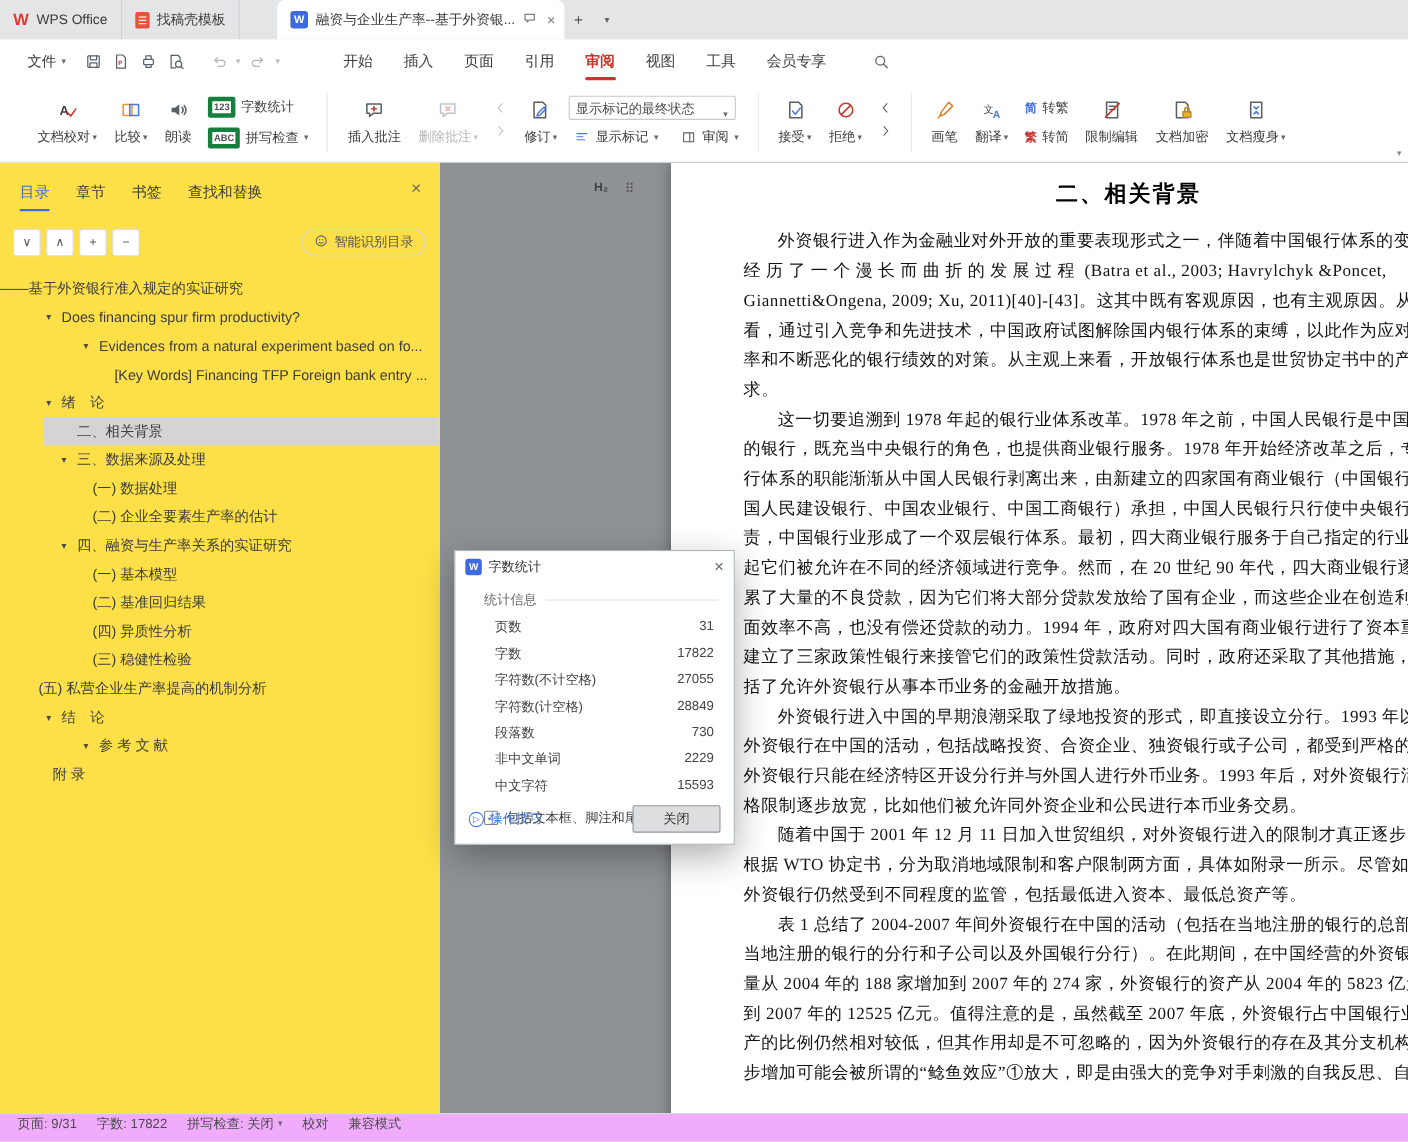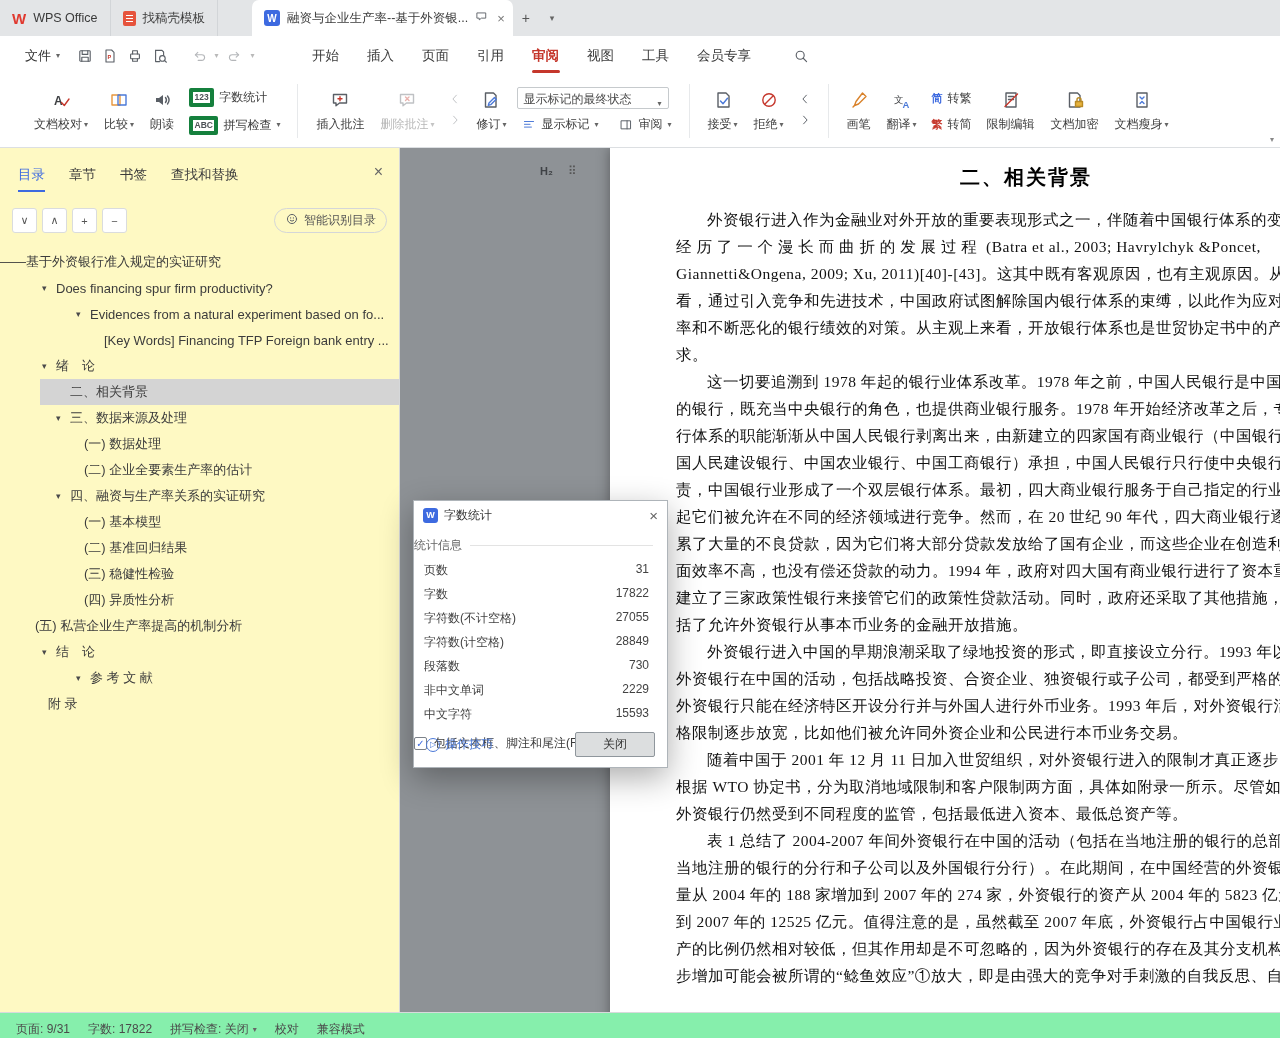--- a/index.html
+++ b/index.html
@@ -47,21 +47,21 @@
   .rb-small .ric-sm { width:15px; height:15px; display:flex; align-items:center; justify-content:center; }
   .ric-sm svg { width:14px; height:14px; }
   .badge { font-size:8.5px; font-weight:bold; color:#4d5257; border:4px solid #15803d; border-radius:2px; padding:0 1.5px; line-height:11px; }
   .cbadge { font-size:11px; font-weight:bold; color:#3d6ae0; }
   .cbadge.fan { color:#c5372c; }
   .rcombo { width:152px; height:22px; border:1px solid #c6cacd; border-radius:2px; display:flex; align-items:flex-end; justify-content:space-between; padding:0 6px; font-size:12px; color:#4a4a4a; white-space:nowrap; }
   .disabled { opacity:.38; }
   .rb-ico { width:22px; height:16px; display:flex; align-items:center; justify-content:center; }
   .ribbon-collapse { position:absolute; right:6px; bottom:3px; color:#888; }
   
-  #sidebar { position:absolute; left:0; top:148px; width:400px; height:864px; background:#fef9c3; border-right:1px solid #d6d8da; overflow:hidden; }
+  #sidebar { position:absolute; left:0; top:148px; width:400px; height:864px; background:#fde047; border-right:1px solid #d6d8da; overflow:hidden; }
   .sb-tabs { display:flex; align-items:center; gap:24px; padding:18px 0 8px 18px; font-size:13.5px; color:#3c3c3c; position:relative; }
   .sb-tab { position:relative; white-space:nowrap; }
   .sb-tab.active { color:#3d6ae0; }
   .sb-tab.active::after { content:""; position:absolute; left:0; right:0; bottom:-8px; height:2px; background:#3d6ae0; }
   .sb-close { position:absolute; right:16px; top:15px; font-size:16px; color:#666; }
   .sb-controls { display:flex; align-items:center; margin:16px 12px 0 12px; }
   .sq-btn { width:25px; height:25px; border:1px solid #dadcde; border-radius:3px; display:flex; align-items:center; justify-content:center; color:#555; font-size:11px; margin-right:5px; background:#fff; }
   .smart-btn { margin-left:auto; height:25px; border:1px solid #d4d6d8; border-radius:13px; display:flex; align-items:center; gap:5px; padding:0 10px; font-size:12px; color:#555; }
   .smart-btn svg { width:14px; height:14px; }
   #toc { margin-top:16px; }
@@ -70,30 +70,30 @@
   .toc-arrow { flex:0 0 14px; font-size:9px; color:#4a4a4a; }
   
   #canvas { position:absolute; left:400px; top:148px; width:880px; height:864px; background:#8e9296; overflow:hidden; }
   #page { position:absolute; left:210px; top:0; width:832px; height:880px; background:#fff; box-shadow:0 0 12px rgba(0,0,0,.38); padding:14px 66px 0 66px; }
   .doc-heading { font-family:"Liberation Serif","DejaVu Serif",serif; font-weight:bold; font-size:20px; line-height:30px; color:#000; text-align:center; letter-spacing:2px; margin-bottom:14px; }
   .doc-line { font-family:"Liberation Serif","DejaVu Serif",serif; font-size:15.5px; color:#121212; line-height:27px; white-space:pre; letter-spacing:.5px; }
   .doc-line.first { padding-left:31px; }
   #hhandle { position:absolute; left:140px; top:16px; display:flex; align-items:center; gap:15px; color:#3f4246; font-size:11px; font-weight:bold; }
   #hhandle .dots { font-size:12px; font-weight:normal; color:#555; }
   
-  #statusbar { position:absolute; left:0; top:1012px; width:1280px; height:26px; background:#86efac; border-top:1px solid #d8dadc; display:flex; align-items:flex-end; font-size:12px; color:#4b4b4b; }
+  #statusbar { position:absolute; left:0; top:1012px; width:1280px; height:26px; background:#f0abfc; border-top:1px solid #d8dadc; display:flex; align-items:flex-start; font-size:12px; color:#4b4b4b; }
   .sb-item { margin-left:18px; display:flex; align-items:center; gap:4px; white-space:nowrap; }
   .sb-item:first-child { margin-left:16px; }
   
   #wcdlg { position:absolute; left:413px; top:500px; width:255px; height:268px; background:#fff; border:1px solid #aeb4b9; box-shadow:0 10px 30px rgba(0,0,0,.32); z-index:50; }
   .dlg-head { height:28px; display:flex; align-items:center; padding:0 9px; }
   .dlg-ico { width:15px; height:15px; border-radius:3px; background:#3d6ae0; color:#fff; font-size:9px; font-weight:bold; display:flex; align-items:center; justify-content:center; }
   .dlg-title { font-size:12px; color:#333; margin-left:6px; }
   .dlg-close { margin-left:auto; color:#666; font-size:15px; }
-  .dlg-body { padding:2px 14px 0 0; }
+  .dlg-body { padding:2px 14px 0 26px; }
   .grp { display:flex; align-items:center; margin:6px 0 4px 0; }
   .grp-label { font-size:12px; color:#666; white-space:nowrap; }
   .grp-line { flex:1; height:1px; background:#e3e3e3; margin-left:8px; }
   .wc-row { display:flex; justify-content:space-between; padding:3.5px 4px 3.5px 10px; font-size:12px; color:#424242; }
   .chk-row { display:flex; align-items:center; gap:7px; margin-top:9px; }
   .chkbox { width:13px; height:13px; border:1px solid #7c828a; border-radius:2px; display:flex; align-items:center; justify-content:center; font-size:10px; color:#3d6ae0; background:#fff; }
   .chk-label { font-size:12px; color:#3c3c3c; }
   .dlg-foot { position:absolute; left:12px; right:12px; bottom:10px; display:flex; align-items:center; }
   .tips { display:flex; align-items:center; gap:5px; color:#4b79d8; font-size:12px; }
   .tips-ico { width:14px; height:14px; border:1px solid #4b79d8; border-radius:50%; display:flex; align-items:center; justify-content:center; font-size:8px; color:#4b79d8; }
@@ -486,24 +486,24 @@
         <span class="toc-arrow">▾</span>
         <span class="toc-label">四、融资与生产率关系的实证研究</span>
       </div>
       <div class="toc-item" style="padding-left: 84px;">
         <span class="toc-label">(一) 基本模型</span>
       </div>
       <div class="toc-item" style="padding-left: 84px;">
         <span class="toc-label">(二) 基准回归结果</span>
       </div>
       <div class="toc-item" style="padding-left: 84px;">
+        <span class="toc-label">(四) 异质性分析</span>
+      </div>
+      <div class="toc-item" style="padding-left: 84px;">
         <span class="toc-label">(三) 稳健性检验</span>
-      </div>
-      <div class="toc-item" style="padding-left: 84px;">
-        <span class="toc-label">(四) 异质性分析</span>
       </div>
       <div class="toc-item" style="padding-left: 35px;">
         <span class="toc-label">(五) 私营企业生产率提高的机制分析</span>
       </div>
       <div class="toc-item" style="padding-left: 42px;">
         <span class="toc-arrow">▾</span>
         <span class="toc-label">结　论</span>
       </div>
       <div class="toc-item" style="padding-left: 76px;">
         <span class="toc-arrow">▾</span>

